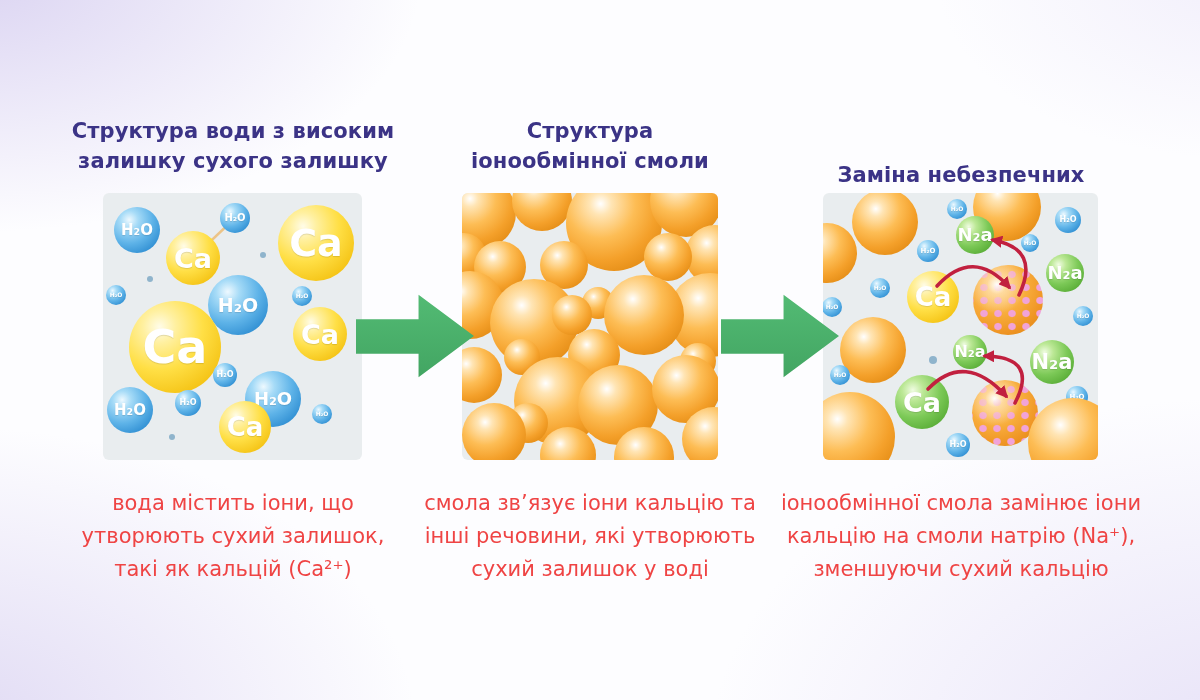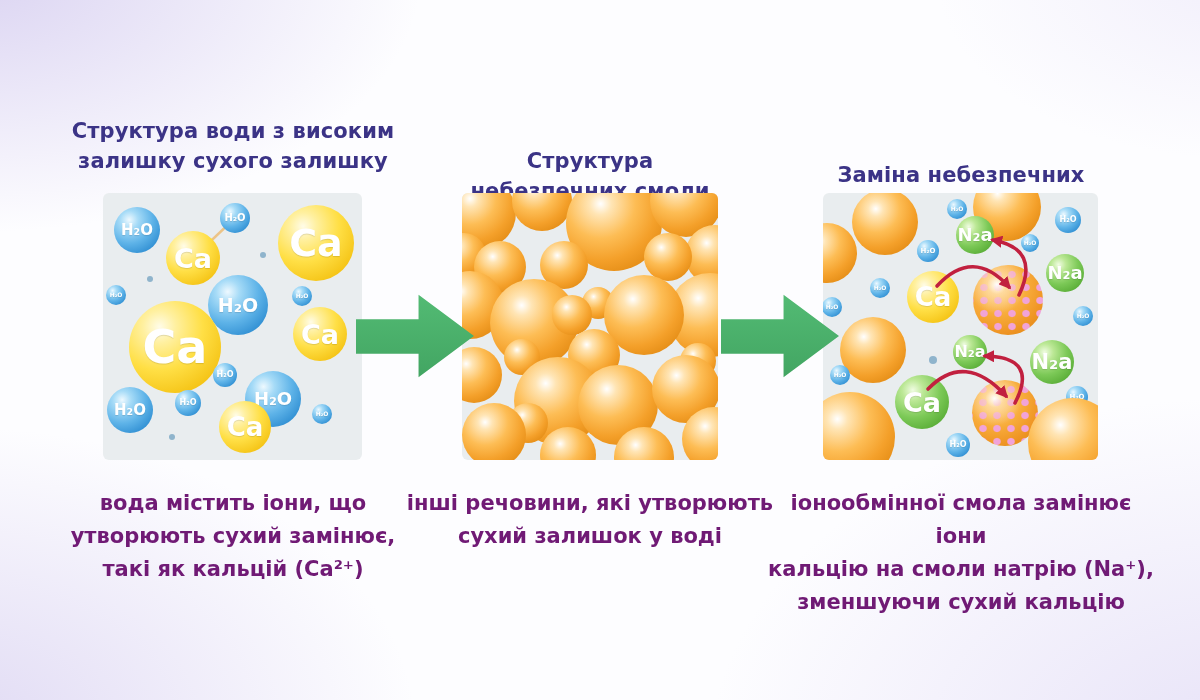--- a/index.html
+++ b/index.html
@@ -14,21 +14,21 @@
       #fdfdff;
   }
   .stage{position:relative;width:1200px;height:700px;}
   .title{
     position:absolute;top:116px;width:370px;text-align:center;
     font-weight:700;font-size:21px;line-height:30px;color:#3b3386;
     letter-spacing:.1px;
   }
   .caption{
     position:absolute;top:487px;width:390px;text-align:center;
-    font-size:21px;line-height:33px;color:#701a75;font-weight:bold;
+    font-size:21px;line-height:33px;color:#ef4444;
   }
   .imgbox{
     position:absolute;top:193px;height:267px;background:#e9edef;
     border-radius:6px;overflow:hidden;
   }
   .overlay{position:absolute;left:0;top:0;pointer-events:none;}
   .sphere{
     position:absolute;border-radius:50%;
     display:flex;align-items:center;justify-content:center;
     color:#fff;font-weight:700;line-height:1;white-space:nowrap;
@@ -82,26 +82,26 @@
       <div class="sphere s-h2o" style="left: 110px; top: 170px; height: 24px; width: 24px; font-size: 8px;">H₂O</div>
       <div class="sphere s-h2o" style="left: 4px; top: 194px; height: 46px; width: 46px; font-size: 15px;">H₂O</div>
       <div class="sphere s-h2o" style="left: 72px; top: 197px; height: 26px; width: 26px; font-size: 8px;">H₂O</div>
       <div class="sphere s-h2o" style="left: 142px; top: 178px; height: 56px; width: 56px; font-size: 18px;">H₂O</div>
       <div class="sphere s-h2o" style="left: 209px; top: 211px; height: 20px; width: 20px; font-size: 6px;">H₂O</div>
       <div class="sphere s-ca" style="left: 116px; top: 208px; height: 52px; width: 52px; font-size: 26px;">Ca</div>
       <div class="sphere s-dot" style="left: 66px; top: 241px; height: 6px; width: 6px;"></div>
     </div>
     <div class="caption" style="left: 38px;">
       <div>вода містить іони, що</div>
-      <div>утворюють сухий замінює,</div>
+      <div>утворюють сухий залишок,</div>
       <div>такі як кальцій (Ca²⁺)</div>
     </div>
-    <div class="title" style="left: 405px; margin-top: 30px;">
+    <div class="title" style="left: 405px;">
       <div>Структура</div>
-      <div>небезпечних смоли</div>
+      <div>іонообмінної смоли</div>
     </div>
     <div class="imgbox" style="left: 462px; width: 256px;">
       <div class="sphere s-resin" style="left: -18px; top: -16px; height: 72px; width: 72px;"></div>
       <div class="sphere s-resin" style="left: 50px; top: -22px; height: 60px; width: 60px;"></div>
       <div class="sphere s-resin" style="left: 104px; top: -18px; height: 96px; width: 96px;"></div>
       <div class="sphere s-resin" style="left: 188px; top: -28px; height: 72px; width: 72px;"></div>
       <div class="sphere s-resin" style="left: 223px; top: 32px; height: 60px; width: 60px;"></div>
       <div class="sphere s-resin" style="left: -20px; top: 40px; height: 44px; width: 44px;"></div>
       <div class="sphere s-resin" style="left: 12px; top: 48px; height: 52px; width: 52px;"></div>
       <div class="sphere s-resin" style="left: 78px; top: 48px; height: 48px; width: 48px;"></div>
@@ -119,20 +119,21 @@
       <div class="sphere s-resin" style="left: 52px; top: 164px; height: 88px; width: 88px;"></div>
       <div class="sphere s-resin" style="left: 46px; top: 210px; height: 40px; width: 40px;"></div>
       <div class="sphere s-resin" style="left: 116px; top: 172px; height: 80px; width: 80px;"></div>
       <div class="sphere s-resin" style="left: 190px; top: 162px; height: 68px; width: 68px;"></div>
       <div class="sphere s-resin" style="left: 220px; top: 214px; height: 64px; width: 64px;"></div>
       <div class="sphere s-resin" style="left: 0px; top: 210px; height: 64px; width: 64px;"></div>
       <div class="sphere s-resin" style="left: 78px; top: 234px; height: 56px; width: 56px;"></div>
       <div class="sphere s-resin" style="left: 152px; top: 234px; height: 60px; width: 60px;"></div>
     </div>
     <div class="caption" style="left: 395px;">
+      <div>смола зв’язує іони кальцію та</div>
       <div>інші речовини, які утворюють</div>
       <div>сухий залишок у воді</div>
     </div>
     <div class="title" style="left: 776px; margin-top: 44px;">
       <div>Заміна небезпечних</div>
       <div>іонів на натрій</div>
     </div>
     <div class="imgbox" style="left: 823px; width: 275px;">
       <div class="sphere s-resin" style="left: 150px; top: -20px; height: 68px; width: 68px;"></div>
       <div class="sphere s-resin" style="left: 29px; top: -4px; height: 66px; width: 66px;"></div>

